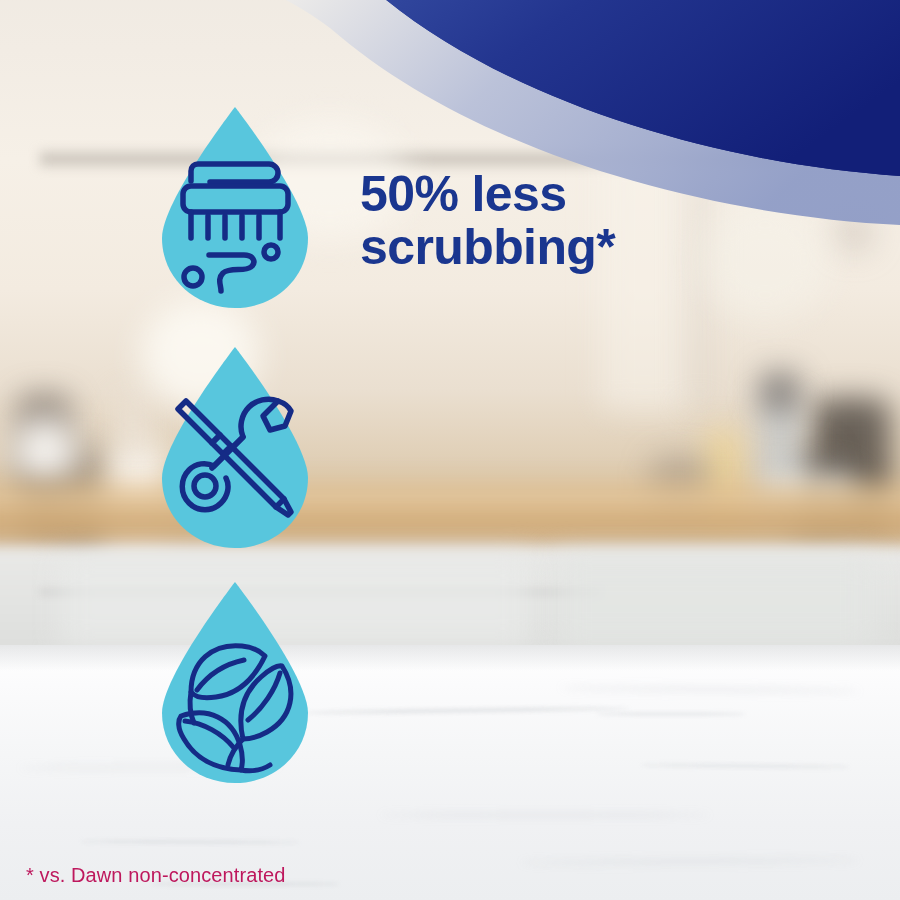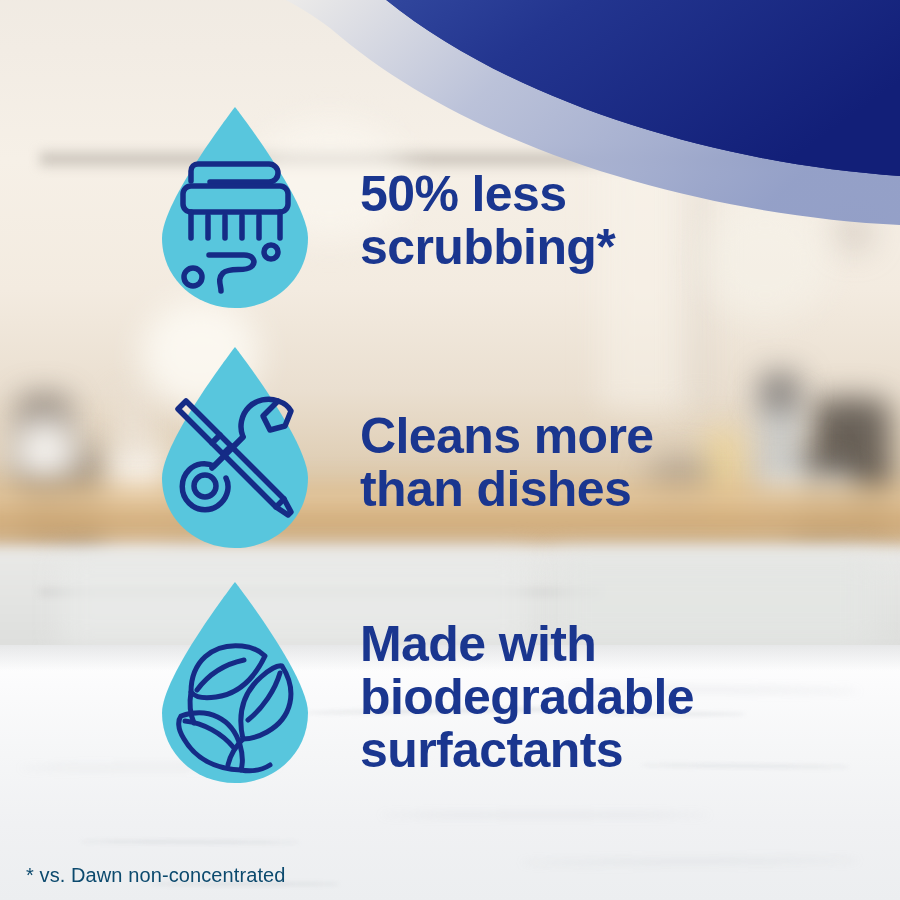--- a/index.html
+++ b/index.html
@@ -148,21 +148,21 @@
   #claim-1 { top: 168px; font-size: 50px; }
   #claim-2 { top: 410px; font-size: 50px; }
   #claim-3 { top: 618px; font-size: 50px; }
 
   .footnote {
     position: absolute;
     left: 26px;
     top: 864px;
     font-size: 20px;
     font-weight: 400;
-    color: #0c4a6e;
+    color: #be185d;
     letter-spacing: 0.1px;
     white-space: nowrap;
   }
 </style>
 </head>
 <body>
 
 <div id="stage">
 
   <div class="bg-layer">
@@ -277,24 +277,20 @@
 
         <path d="M128 56 C118 52 106 55 99 62 C91 70 89 82 93 92 L62 123"></path>
         <path d="M128 56 L113 71 L120 85 L135 81 L141 66 C139 62 134 58 128 56 Z"></path>
 
         <path d="M93 92 L64 121 C56 117 46 118 39 125 C30 134 30 149 39 158 C48 167 62 167 71 158 C78 151 80 141 76 133"></path>
         <circle cx="55" cy="141" r="11"></circle>
       </g>
     </svg>
   </div>
 
-  <div class="claim" id="claim-2">
-    <span class="ln w-bold">Cleans more</span>
-    <span class="ln w-reg">than dishes</span>
-  </div>
 
   <div class="droplet" style="left:150px; top:580px;">
     <svg viewBox="0 0 170 205" aria-hidden="true">
       <path fill="#58c6dd" d="M85 2 C85 2 12 96 12 133 C12 173 45 203 85 203 C125 203 158 173 158 133 C158 96 85 2 85 2 Z"></path>
 
       <g fill="none" stroke="#152b86" stroke-width="5" stroke-linecap="round" stroke-linejoin="round">
 
         <path d="M41 112 C41 82 62 63 92 66 C103 67 110 71 115 76 C104 99 88 114 66 117 C53 119 45 117 41 112 Z"></path>
         <path d="M47 110 C58 95 75 84 94 80"></path>
         <path d="M41 112 C39 124 40 134 44 143"></path>
@@ -303,21 +299,16 @@
         <path d="M35 141 C53 143 72 153 84 168"></path>
         <path d="M91 190 C102 192 112 190 120 185"></path>
 
         <path d="M132 86 C148 111 142 138 117 152 C108 157 100 159 93 159 C87 133 94 112 111 97 C120 89 128 85 132 86 Z"></path>
         <path d="M130 93 C125 110 113 128 98 140"></path>
         <path d="M93 159 C85 167 80 176 78 185"></path>
       </g>
     </svg>
   </div>
 
-  <div class="claim" id="claim-3">
-    <span class="ln w-reg">Made with</span>
-    <span class="ln w-bold">biodegradable</span>
-    <span class="ln w-bold">surfactants</span>
-  </div>
 
   <div class="footnote">* vs. Dawn non-concentrated</div>
 
 </div>
 
 </body></html>

